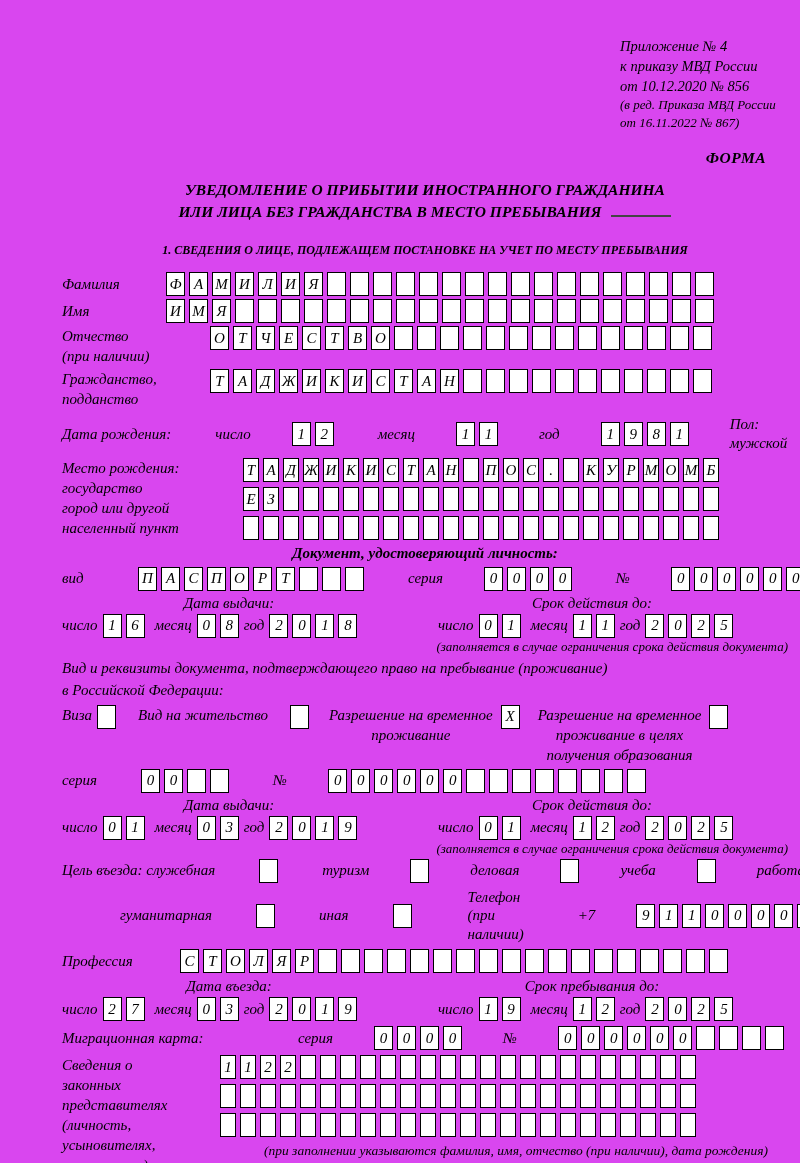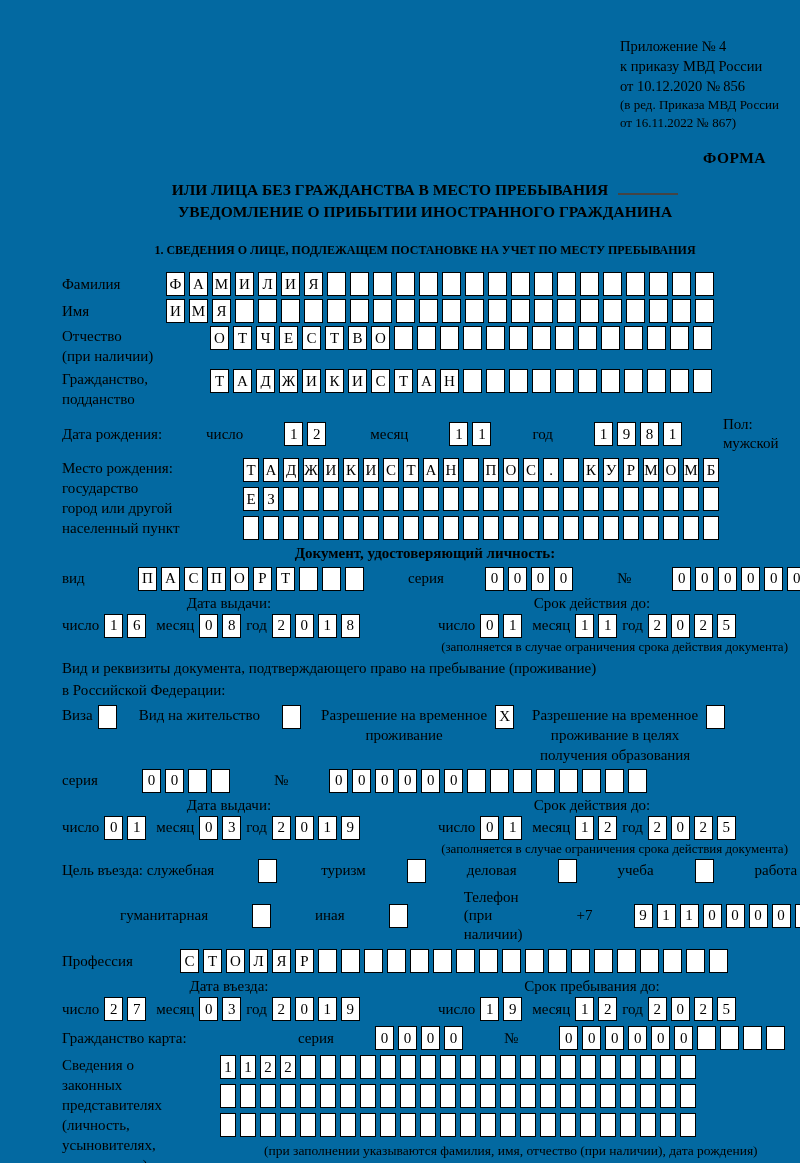--- a/index.html
+++ b/index.html
@@ -1,22 +1,22 @@
 <!DOCTYPE html>
 <html><head>
 <meta charset="utf-8">
 <style>
   * { box-sizing: border-box; }
   html,body { margin:0; padding:0; background:#fff; }
   .page {
     width:800px; height:1163px; overflow:hidden;
     padding:36px 12px 0 62px;
-    background:#0369a1; color:#000;
+    background:#d946ef; color:#000;
     font-family:"Liberation Serif", serif;
-    font-size:15px; line-height:1.25;
+    font-size:15px; line-height:1.25;font-style:italic;
   }
   
   .hdr { margin-left:558px; }
   .hdr .h-line { font-size:14.5px; line-height:20px; white-space:nowrap; }
   .hdr .h-sub  { font-size:13px;   line-height:18px; white-space:nowrap; }
   .forma { text-align:right; padding-right:22px; font-weight:bold; font-size:15.5px; margin-top:16px; letter-spacing:.5px; }
   
   .title { text-align:center; font-weight:bold; font-size:15.5px; margin-top:12px; line-height:22px; }
   .blank-line { display:inline-block; width:60px; border-bottom:2px solid #444; height:12px; margin-left:10px; }
   .sec-head { text-align:center; font-weight:bold; font-size:12px; margin-top:20px; margin-bottom:14px; }
@@ -64,22 +64,22 @@
     <div class="h-line">Приложение № 4</div>
     <div class="h-line">к приказу МВД России</div>
     <div class="h-line">от 10.12.2020 № 856</div>
     <div class="h-sub">(в ред. Приказа МВД России</div>
     <div class="h-sub">от 16.11.2022 № 867)</div>
   </div>
 
   <div class="forma">ФОРМА</div>
 
   <div class="title">
+    <div>УВЕДОМЛЕНИЕ О ПРИБЫТИИ ИНОСТРАННОГО ГРАЖДАНИНА</div>
     <div><span>ИЛИ ЛИЦА БЕЗ ГРАЖДАНСТВА В МЕСТО ПРЕБЫВАНИЯ</span><span class="blank-line"></span></div>
-    <div>УВЕДОМЛЕНИЕ О ПРИБЫТИИ ИНОСТРАННОГО ГРАЖДАНИНА</div>
   </div>
 
   <div class="sec-head">1. СВЕДЕНИЯ О ЛИЦЕ, ПОДЛЕЖАЩЕМ ПОСТАНОВКЕ НА УЧЕТ ПО МЕСТУ ПРЕБЫВАНИЯ</div>
 
   <div class="row">
     <span class="lbl w68">Фамилия</span>
     <span class="boxes">
         <span class="cell">Ф</span>
         <span class="cell">А</span>
         <span class="cell">М</span>
@@ -634,21 +634,21 @@
             <span class="cell">2</span>
             <span class="cell">0</span>
             <span class="cell">2</span>
             <span class="cell">5</span>
           </span>
       </div>
     </div>
   </div>
 
   <div class="row" style="margin-top:5px;">
-    <span class="lbl" style="width:160px;">Гражданство карта:</span>
+    <span class="lbl" style="width:160px;">Миграционная карта:</span>
     <span style="margin-left:40px;">серия</span>
     <span class="boxes gap-s">
         <span class="cell">0</span>
         <span class="cell">0</span>
         <span class="cell">0</span>
         <span class="cell">0</span>
       </span>
     <span class="gap-s">№</span>
     <span class="boxes gap-s">
         <span class="cell">0</span>

